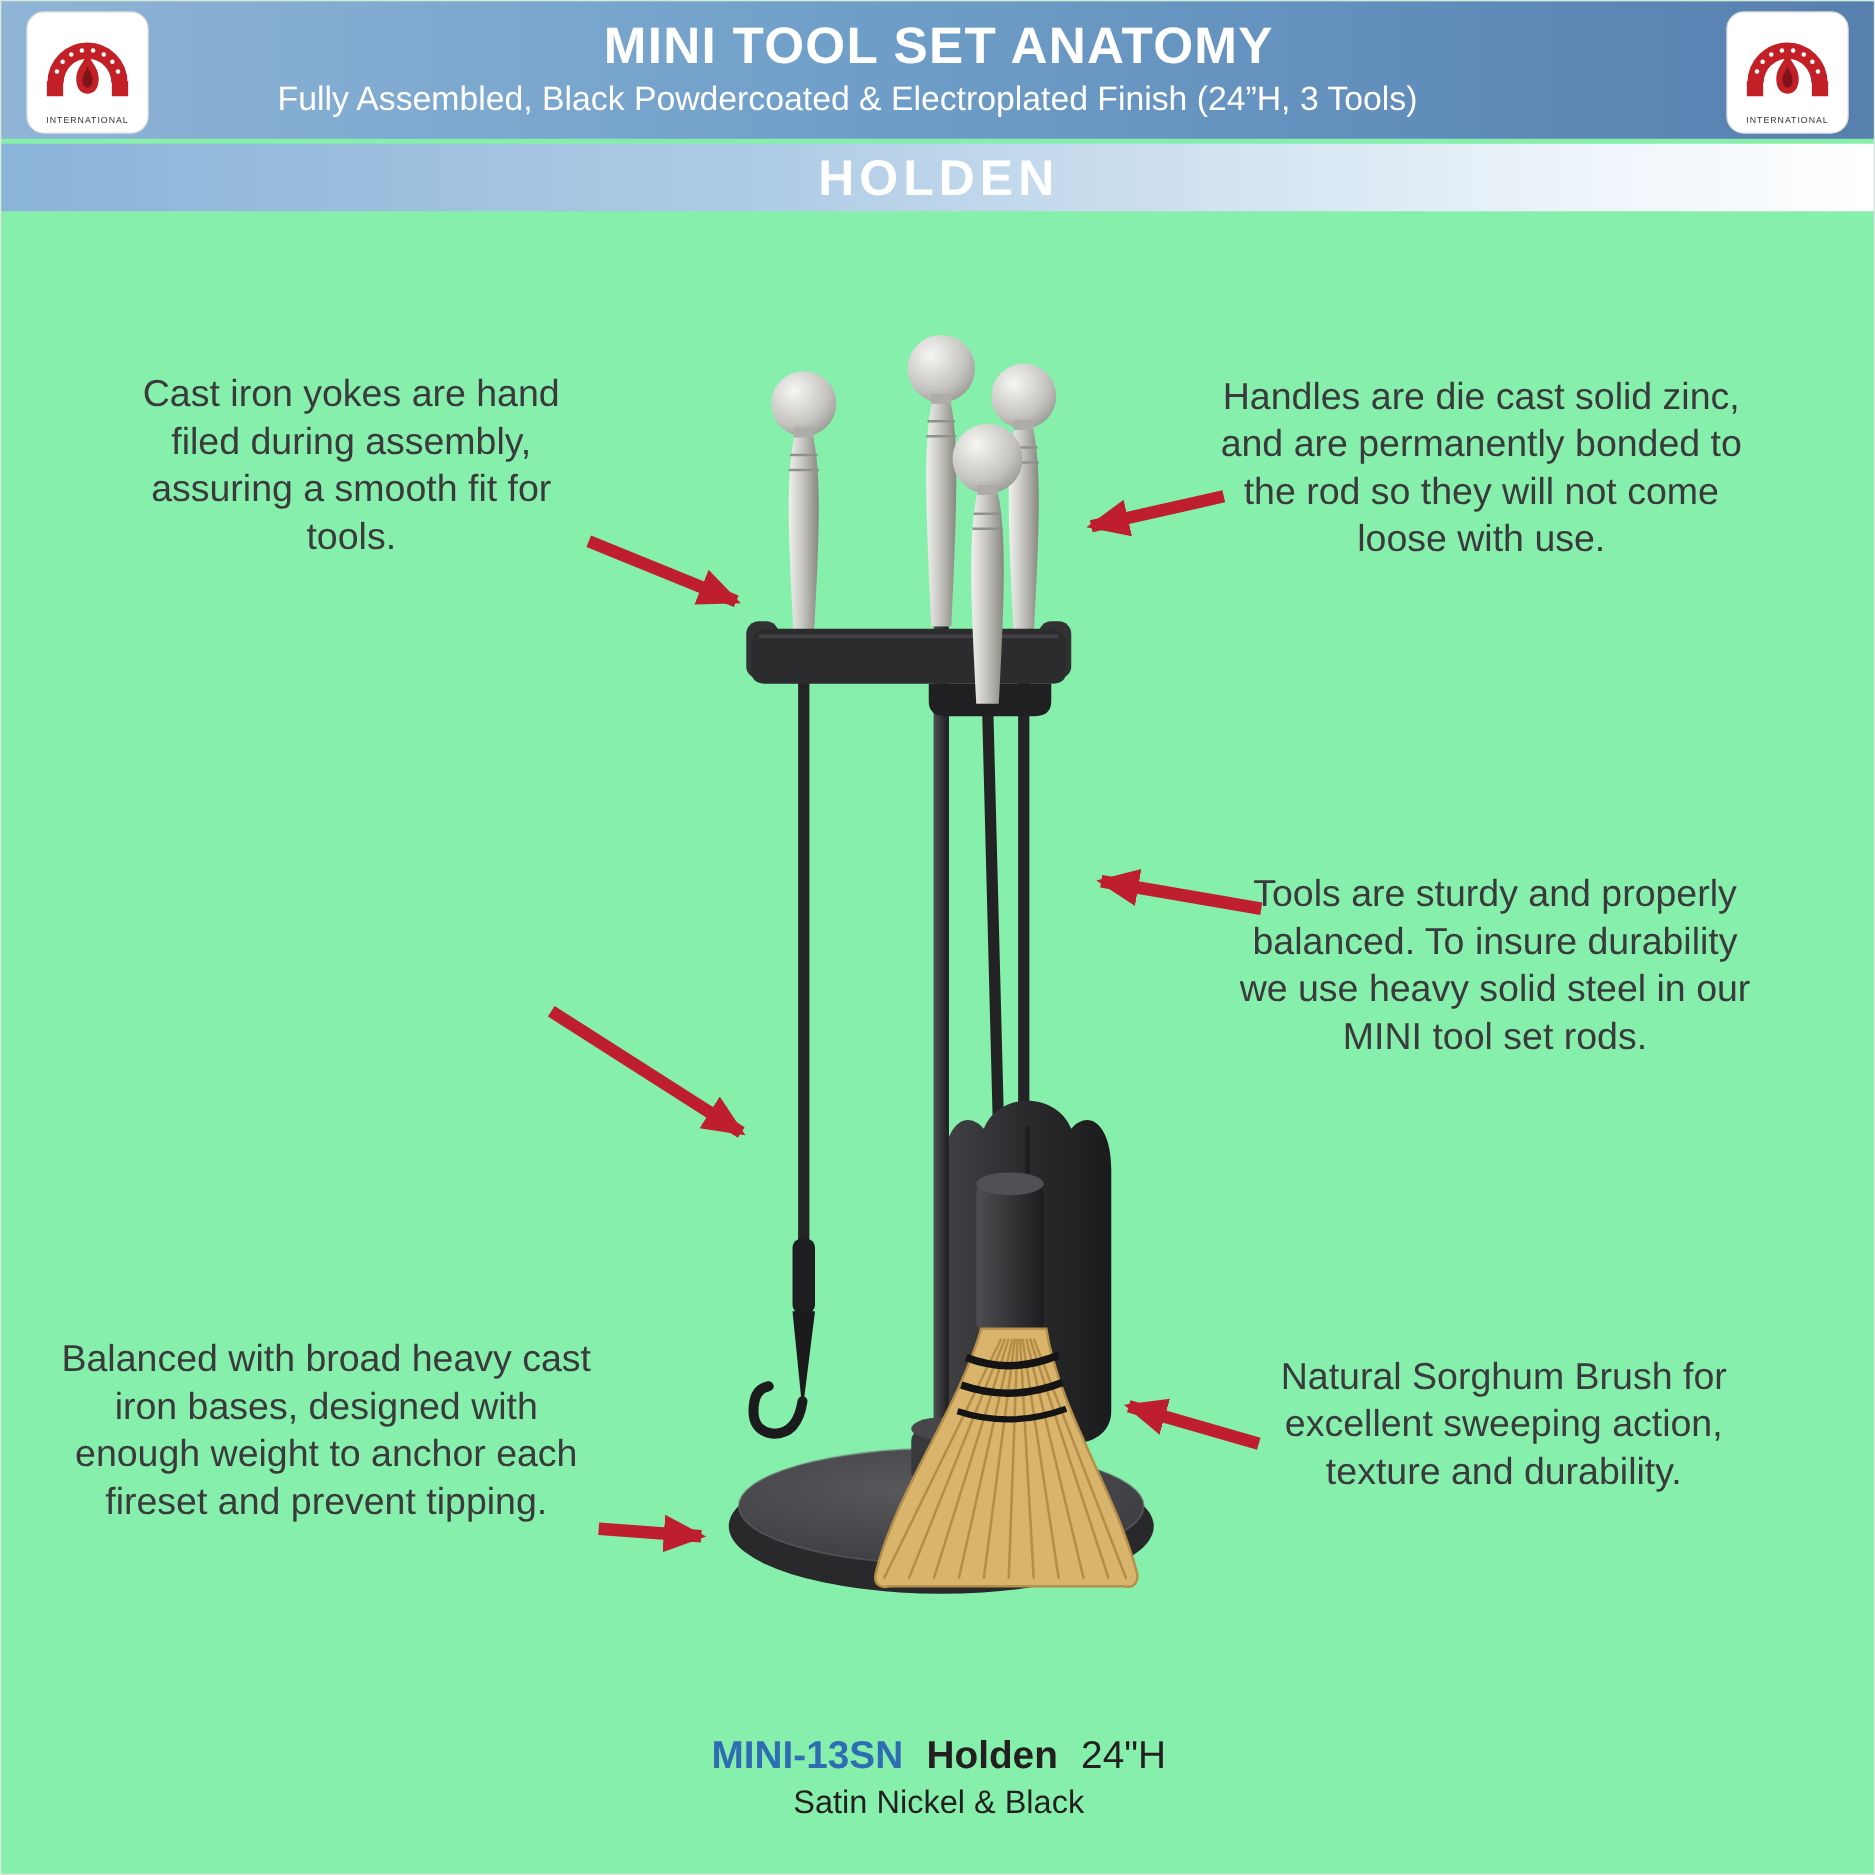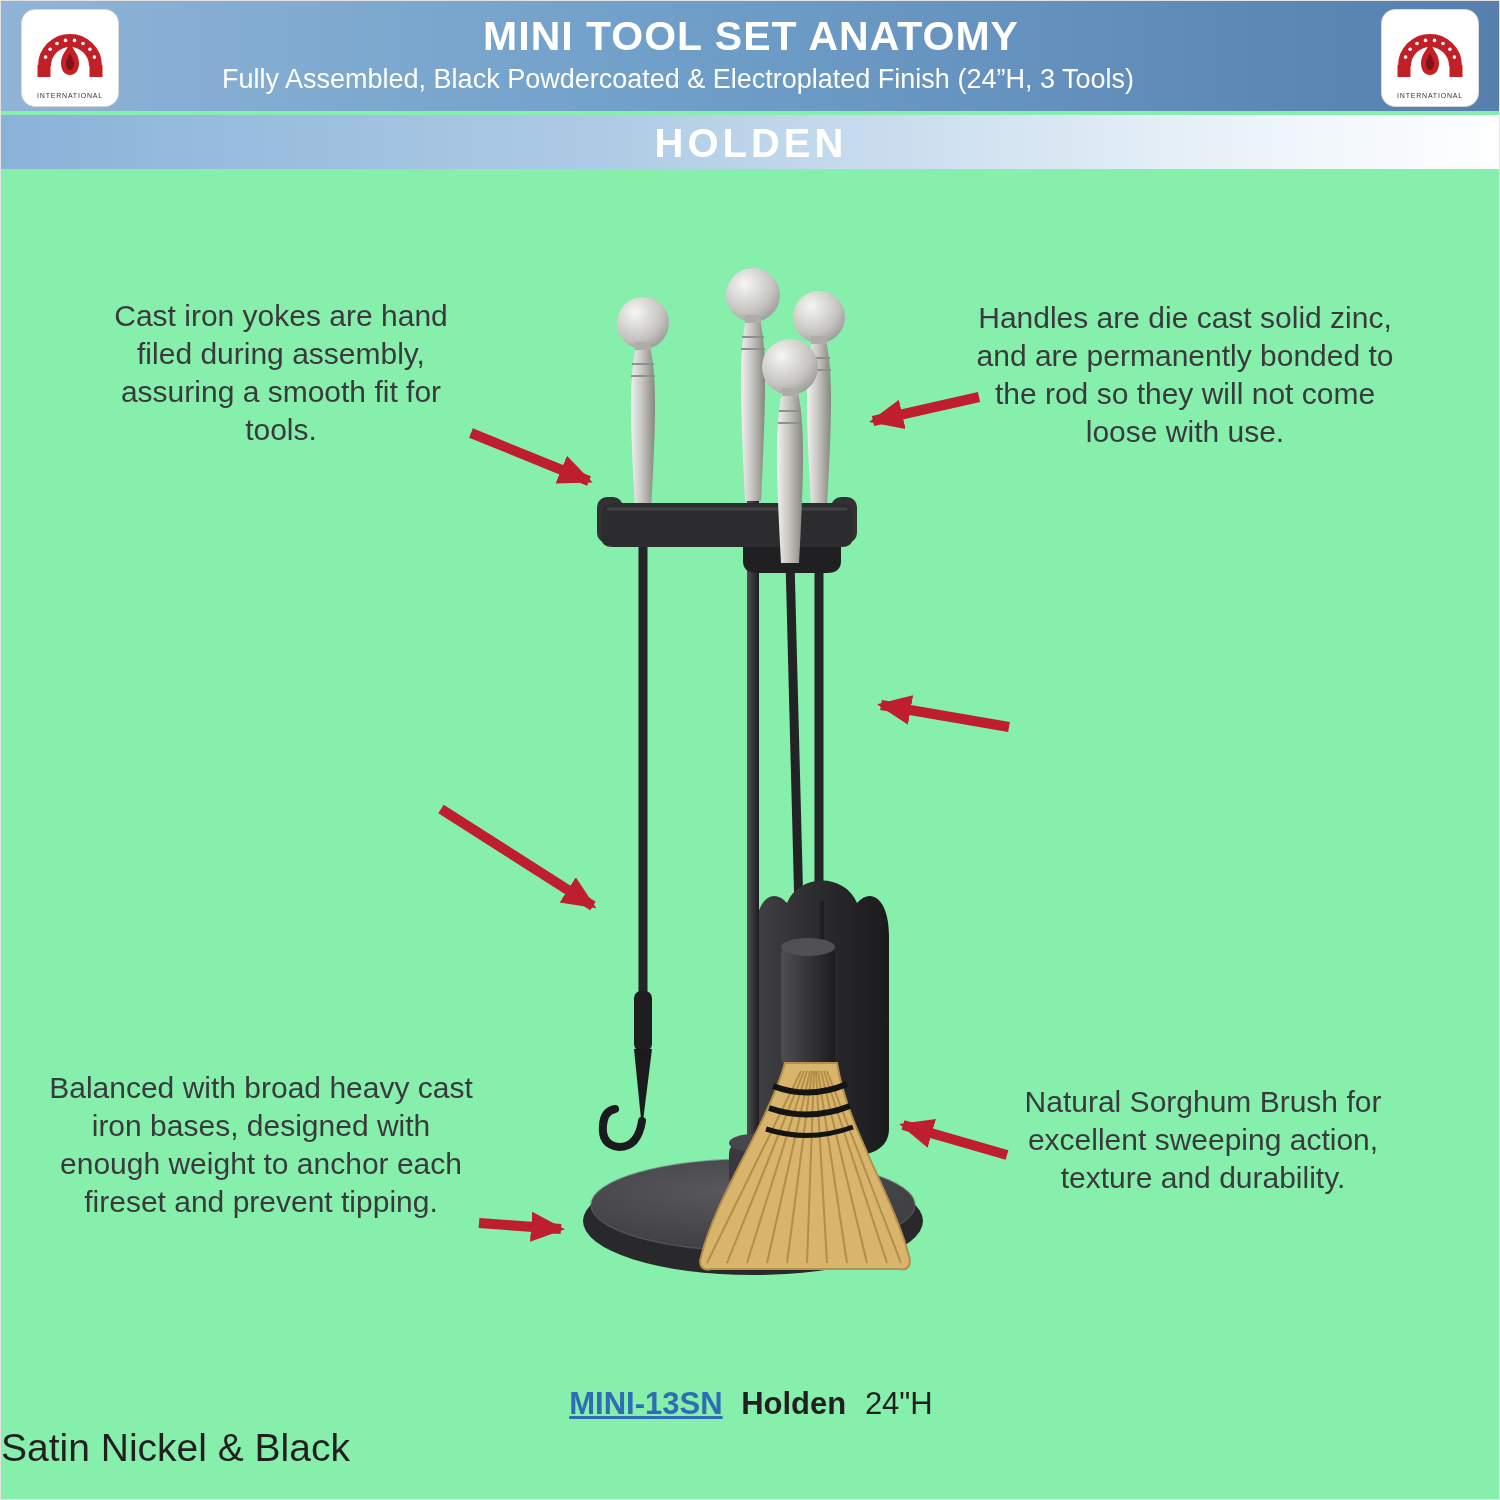--- a/index.html
+++ b/index.html
@@ -29,25 +29,25 @@
   .callout-yokes   { left:112px;  top:296px;  width:336px; }
   .callout-handles { left:968px;  top:298px;  width:432px; }
   .callout-finish  { left:58px;   top:728px;  width:420px; }
   .callout-rods    { left:985px;  top:696px;  width:420px; }
   .callout-base    { left:40px;   top:1068px; width:440px; }
   .callout-brush   { left:1022px; top:1082px; width:360px; }
 
   
   .footer-line1 { position:absolute; top:1385px; left:0; width:1500px; text-align:center;
     font-size:31px; color:#231f20; }
-  .footer-line1 .model-no { color:#2e6db4; font-weight:bold;text-decoration:underline; }
+  .footer-line1 .model-no { color:#2e6db4; font-weight:bold; }
   .footer-line1 .model-nm { color:#231f20; font-weight:bold; margin-left:10px; }
   .footer-line1 .model-ht { color:#231f20; margin-left:10px; }
-  .footer-line2 { position:absolute; top:1425px; left:0; width:1500px; text-align:left;
-    font-size:39px; color:#231f20; }
+  .footer-line2 { position:absolute; top:1425px; left:0; width:1500px; text-align:center;
+    font-size:26px; color:#231f20; }
 
   .art { position:absolute; top:0; left:0; }
 </style>
 </head>
 <body>
 
 <div class="page">
 
   <div class="header-band">
     <div class="header-title">MINI TOOL SET ANATOMY</div>
@@ -222,20 +222,21 @@
       <line x1="978" y1="396" x2="872" y2="420" marker-end="url(#ah)"></line>
       <line x1="440" y1="808" x2="592" y2="905" marker-end="url(#ah)"></line>
       <line x1="1008" y1="726" x2="880" y2="704" marker-end="url(#ah)"></line>
       <line x1="478" y1="1222" x2="560" y2="1228" marker-end="url(#ah)"></line>
       <line x1="1006" y1="1154" x2="902" y2="1124" marker-end="url(#ah)"></line>
     </g>
   </svg>
 
   <div class="callout callout-handles">Handles are die cast solid zinc, and are permanently bonded to the rod so they will not come loose with use.</div>
   <div class="callout callout-yokes">Cast iron yokes are hand filed during assembly, assuring a smooth fit for tools.</div>
+  <div class="callout callout-rods">Tools are sturdy and properly balanced. To insure durability we use heavy solid steel in our MINI tool set rods.</div>
   <div class="callout callout-brush">Natural Sorghum Brush for excellent sweeping action, texture and durability.</div>
   <div class="callout callout-base">Balanced with broad heavy cast iron bases, designed with enough weight to anchor each fireset and prevent tipping.</div>
 
   <div class="footer-line1">
     <span class="model-no">MINI-13SN</span>
     <span class="model-nm">Holden</span>
     <span class="model-ht">24"H</span>
   </div>
   <div class="footer-line2">Satin Nickel &amp; Black</div>
 

